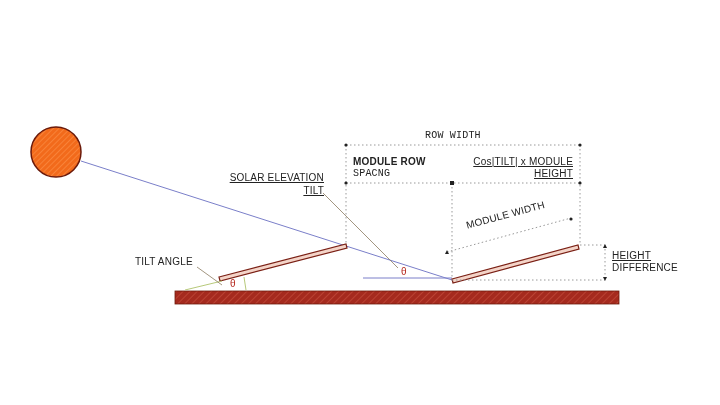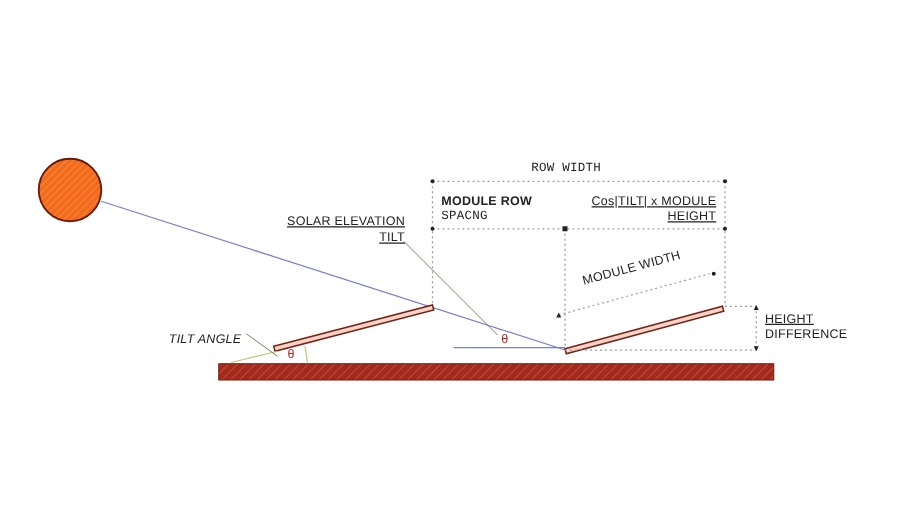--- a/index.html
+++ b/index.html
@@ -65,18 +65,18 @@
   </g>
 </svg>
 
 <div class="lbl" style="left:425px;top:130px;font-family:Liberation Mono, monospace;">ROW WIDTH</div>
 <div class="lbl" style="left:353px;top:156px;font-weight:bold;">MODULE ROW</div>
 <div class="lbl" style="left:353px;top:168px;font-family:Liberation Mono, monospace;">SPACNG</div>
 <div class="lbl r" style="right:147px;top:156px;">Cos|TILT| x MODULE</div>
 <div class="lbl r" style="right:147px;top:168px;">HEIGHT</div>
 <div class="lbl r" style="right:396px;top:172px;">SOLAR ELEVATION</div>
 <div class="lbl r" style="right:396px;top:185px;">TILT</div>
-<div class="lbl" style="left:135px;top:266px;font-style:italic;">TILT ANGLE</div>
+<div class="lbl" style="left:135px;top:256px;">TILT ANGLE</div>
 <div class="lbl" style="left:465px;top:220px;transform:rotate(-15deg);transform-origin:left top;">MODULE WIDTH</div>
 <div class="lbl" style="left:612px;top:250px;text-decoration:underline;">HEIGHT</div>
 <div class="lbl" style="left:612px;top:262px;">DIFFERENCE</div>
 <div class="lbl" style="left:230px;top:278px;color:#b5281e;">θ</div>
 <div class="lbl" style="left:401px;top:266px;color:#b5281e;">θ</div>
 
 </body></html>

